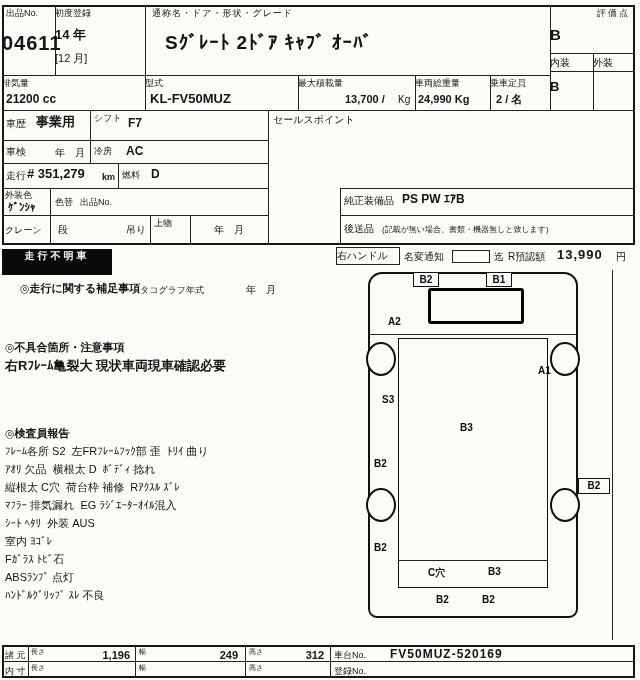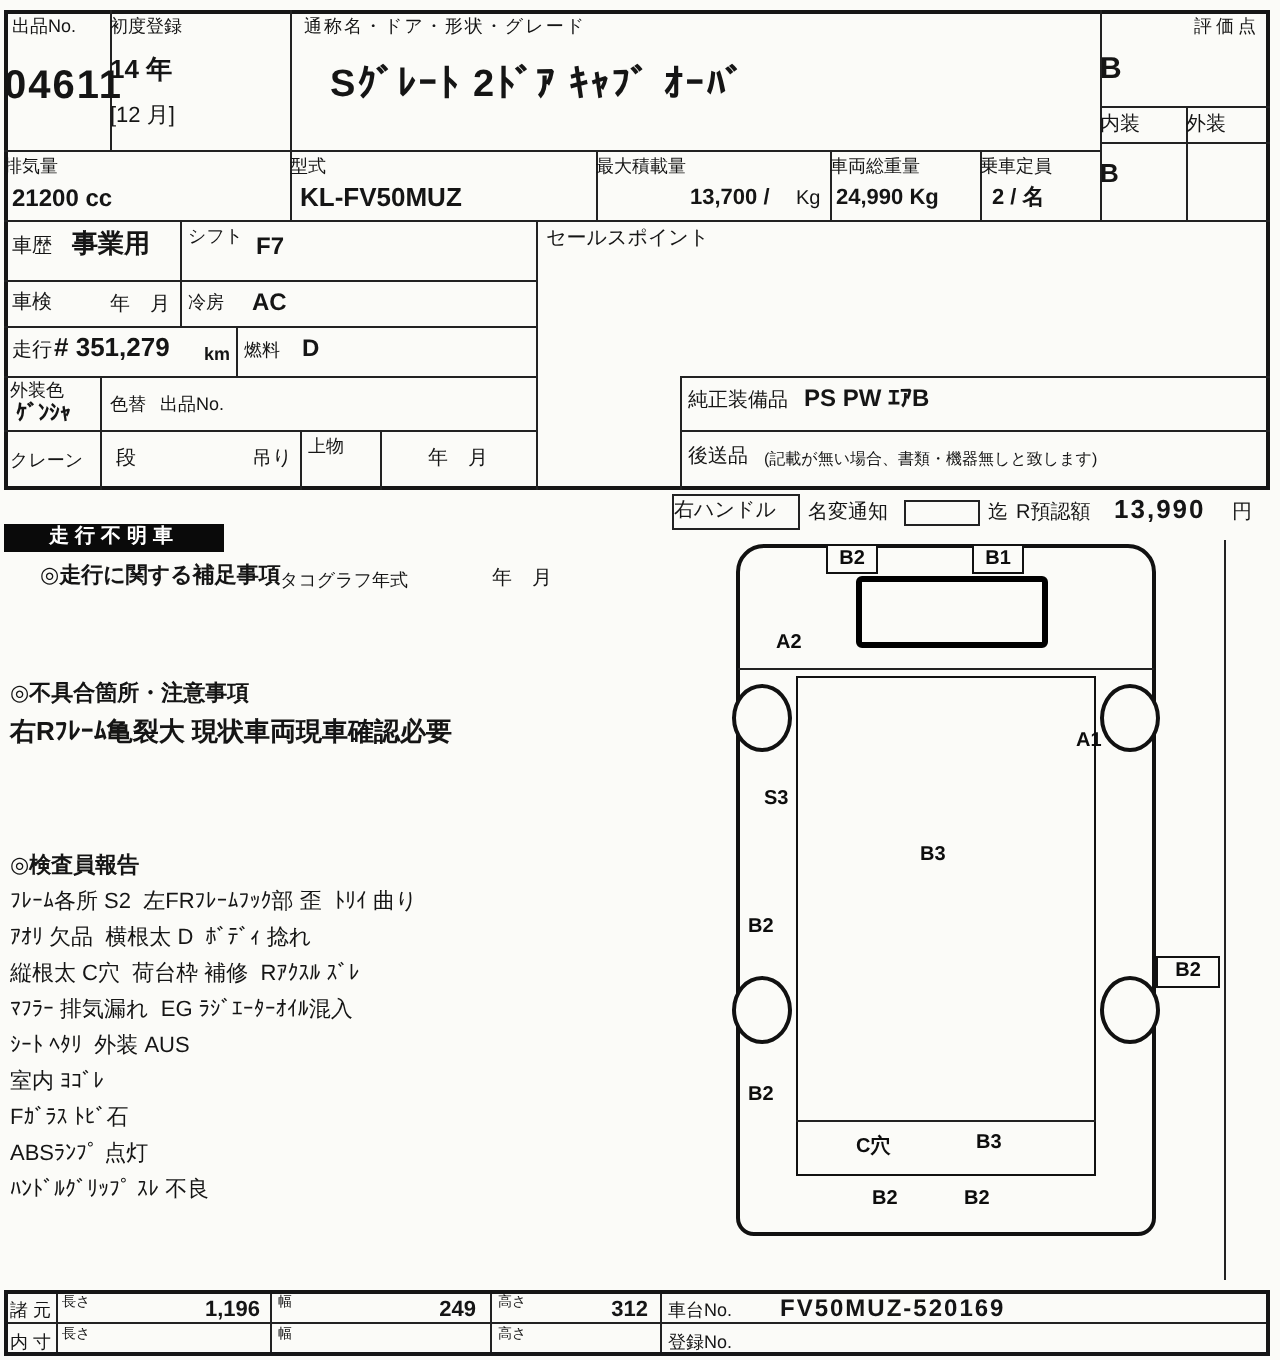--- a/index.html
+++ b/index.html
@@ -117,21 +117,21 @@
   <div class="t f10" style="left:126px;top:224px">吊り</div>
   <div class="t f9" style="left:154px;top:218px">上物</div>
   <div class="t f10" style="left:214px;top:224px">年　月</div>
 
   <div class="t f10" style="left:273px;top:114px">セールスポイント</div>
   <div class="t f10" style="left:344px;top:195px">純正装備品</div>
   <div class="t f12 b" style="left:402px;top:193px">PS PW ｴｱB</div>
   <div class="t f10" style="left:344px;top:223px">後送品</div>
   <div class="t f8" style="left:382px;top:225px">(記載が無い場合、書類・機器無しと致します)</div>
 
-  <div class="badge" style="left:2px;top:262px;width:110px;height:14px">走行不明車</div>
+  <div class="badge" style="left:2px;top:249px;width:110px;height:26px">走行不明車</div>
 
   <div class="box1 t f10 ctr" style="left:336px;top:247px;width:64px;height:18px;line-height:16px">右ハンドル</div>
   <div class="t f10" style="left:404px;top:251px">名変通知</div>
   <div class="box1" style="left:452px;top:250px;width:38px;height:13px"></div>
   <div class="t f10" style="left:494px;top:251px">迄</div>
   <div class="t f10" style="left:508px;top:251px">R預認額</div>
   <div class="t f13 b" style="left:557px;top:248px;letter-spacing:1px">13,990</div>
   <div class="t f10" style="left:616px;top:251px">円</div>
 
   <div class="t f11 b" style="left:20px;top:282px">◎走行に関する補足事項</div>

